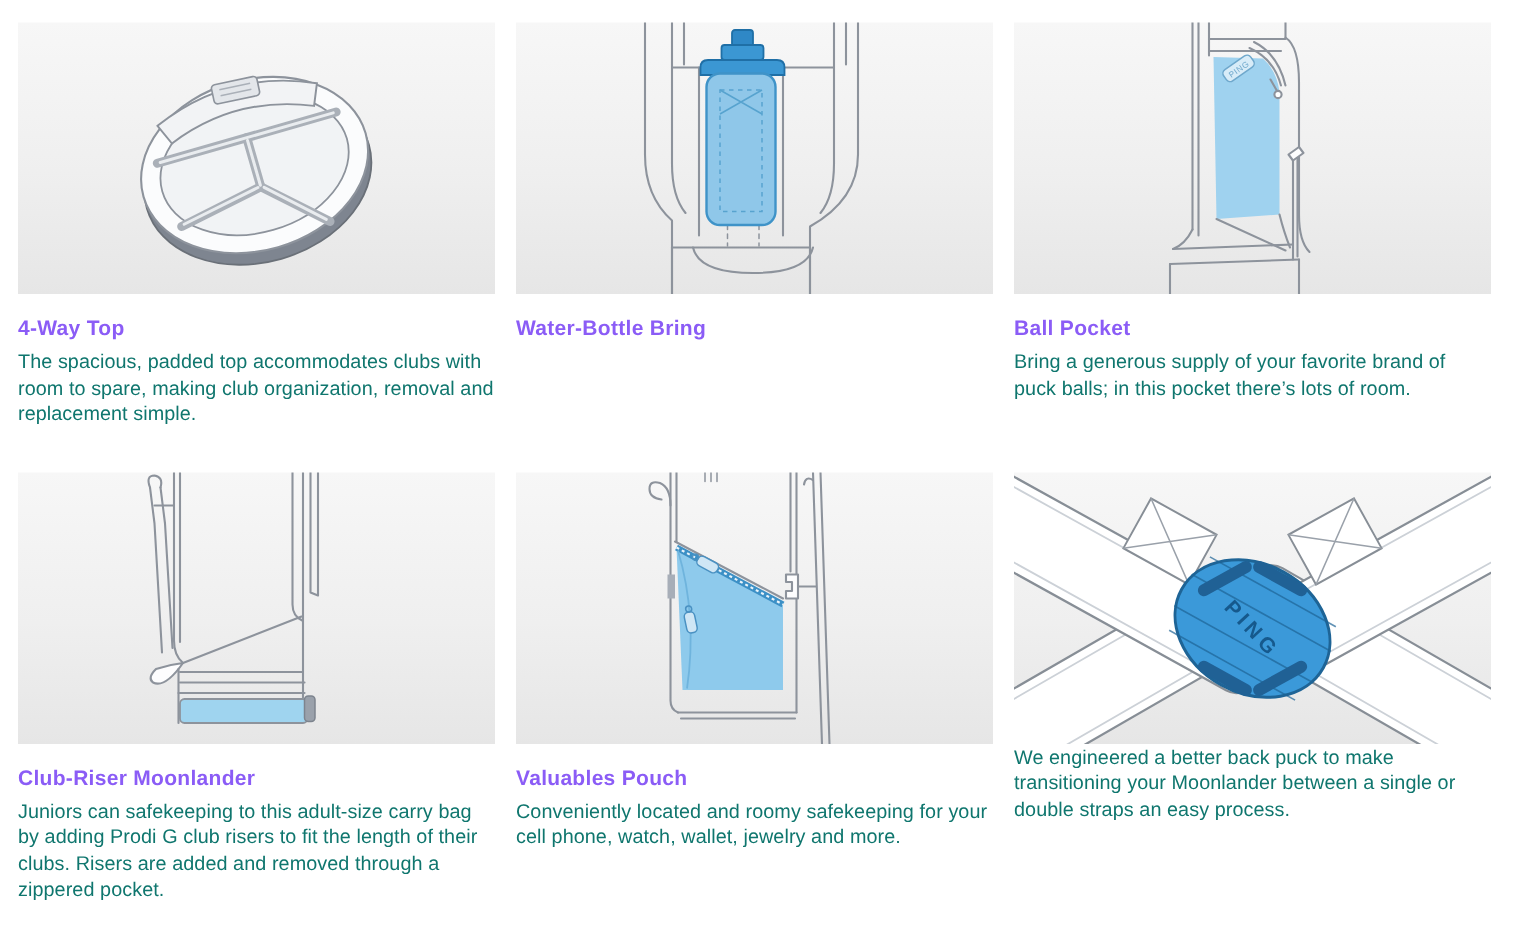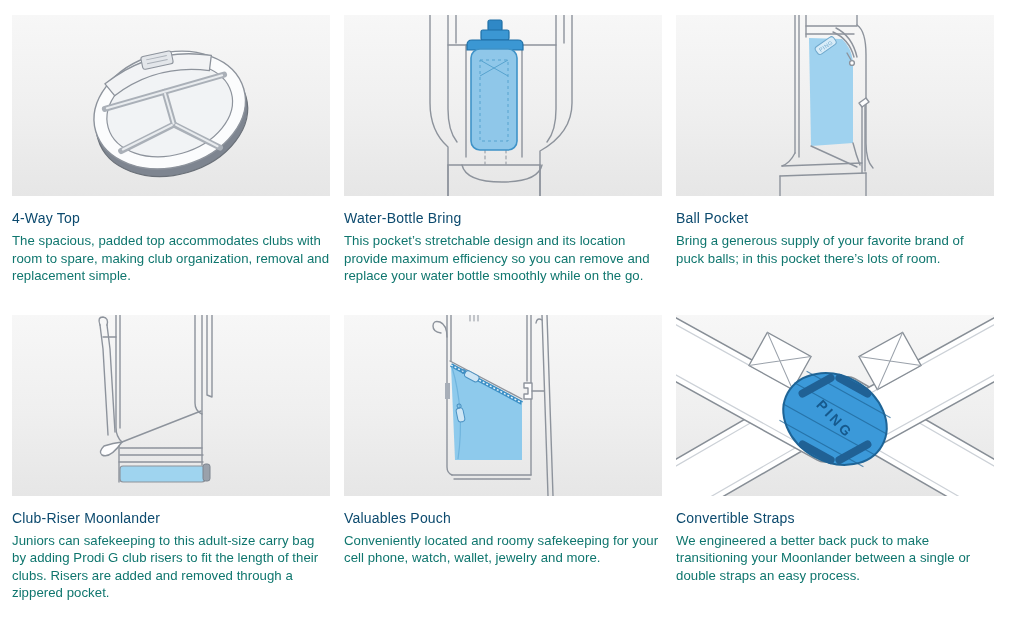--- a/index.html
+++ b/index.html
@@ -4,21 +4,21 @@
 <style>
   html,body{margin:0;padding:0;background:#ffffff;}
   body{width:1010px;height:618px;overflow:hidden;
        font-family:"Liberation Sans",sans-serif;-webkit-font-smoothing:antialiased;}
   .grid{display:grid;grid-template-columns:repeat(3,318px);column-gap:14px;row-gap:30px;
         padding:15px 16px 0 12px;}
   .card{width:318px;}
   .tile{margin:0;width:318px;height:181px;
         background:linear-gradient(180deg,#f7f7f7 0%,#efefef 55%,#e6e6e6 100%);}
   .tile svg{display:block;width:318px;height:181px;}
-  .feature-title{margin:14px 0 6px 0;font-size:14px;font-weight:400;color:#0c4a6e;letter-spacing:.2px;}
+  .feature-title{margin:14px 0 6px 0;font-size:14px;font-weight:700;color:#8b5cf6;letter-spacing:.2px;}
   .feature-desc{margin:0;font-size:13.2px;line-height:17.5px;color:#0f766e;letter-spacing:.05px;max-width:318px;}
   .ln{stroke:#8d939c;fill:none;stroke-width:1.4;stroke-linecap:round;stroke-linejoin:round;}
 </style>
 </head>
 <body>
 
 <div class="grid">
 
   <section class="card">
     <figure class="tile">
@@ -76,21 +76,20 @@
           <rect x="144" y="5" width="14" height="11" rx="2" fill="#2f88c6" stroke="#1f6fa6" stroke-width="1.2"></rect>
           <rect x="137" y="15" width="28" height="10" rx="2" fill="#3b97d3" stroke="#1f6fa6" stroke-width="1.2"></rect>
           <path d="M128,25 h46 q5,0 5,5 v5 h-56 v-5 q0,-5 5,-5 Z" fill="#3b97d3" stroke="#1f6fa6" stroke-width="1.2"></path>
           <rect x="127" y="34" width="46" height="101" rx="9" fill="#8fc7e9" stroke="#3f93c8" stroke-width="1.6"></rect>
           <rect x="136" y="45" width="28" height="81" fill="none" stroke="#57a3cf" stroke-width="1" stroke-dasharray="3 3"></rect>
           <path d="M136,45 L164,61 M164,45 L136,61" stroke="#57a3cf" stroke-width="1" fill="none"></path>
         </g>
       </svg>
     </figure>
     <h3 class="feature-title">Water-Bottle Bring</h3>
-    <p class="feature-desc">This pocket’s stretchable design and its location provide maximum efficiency so you can remove and replace your water bottle smoothly while on the go.</p>
   </section>
 
   <section class="card">
     <figure class="tile">
       <svg viewBox="0 0 318 181">
         <path d="M133,23 L166,24 Q175,32 177,46 V128 L135,131 Z" fill="#9fd2ef"></path>
         <g class="ln">
           <path d="M119,0 V138"></path>
             <path d="M123,0 V142"></path>
             <path d="M130,0 V22"></path>
@@ -226,17 +225,16 @@
           <rect x="-20" y="-42" width="40" height="8" rx="4" fill="#206195"></rect>
           <rect x="-20" y="34" width="40" height="8" rx="4" fill="#206195"></rect>
           <g transform="rotate(-58)">
             <rect x="-20" y="-42" width="40" height="8" rx="4" fill="#206195"></rect>
             <rect x="-20" y="34" width="40" height="8" rx="4" fill="#206195"></rect>
           </g>
         </g>
         <text transform="rotate(47 159 104)" x="159" y="109" text-anchor="middle" font-size="14" font-weight="bold" letter-spacing="3" fill="#125385" opacity="0.9">PING</text>
       </svg>
     </figure>
-    <h3 class="feature-title">Convertible Straps</h3>
     <p class="feature-desc">We engineered a better back puck to make transitioning your Moonlander between a single or double straps an easy process.</p>
   </section>
 
 </div>
 
 </body></html>

